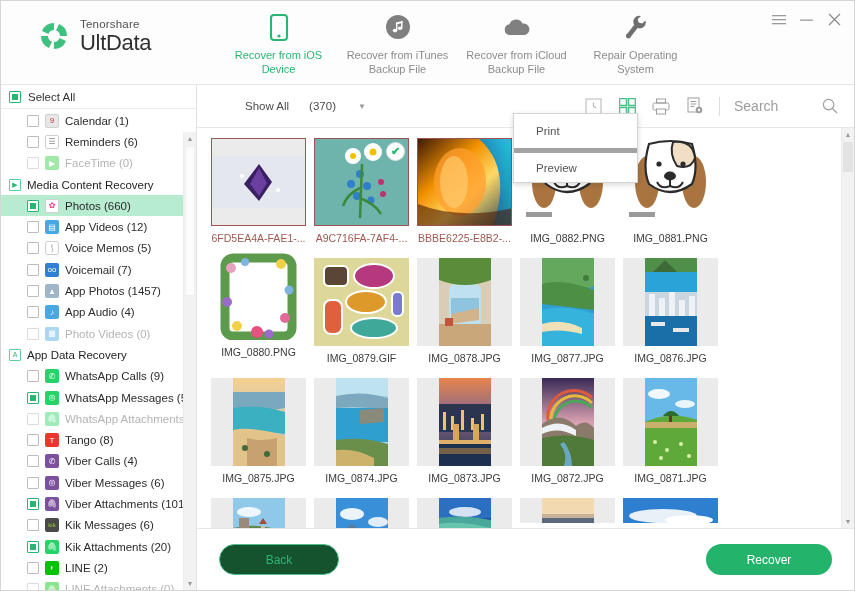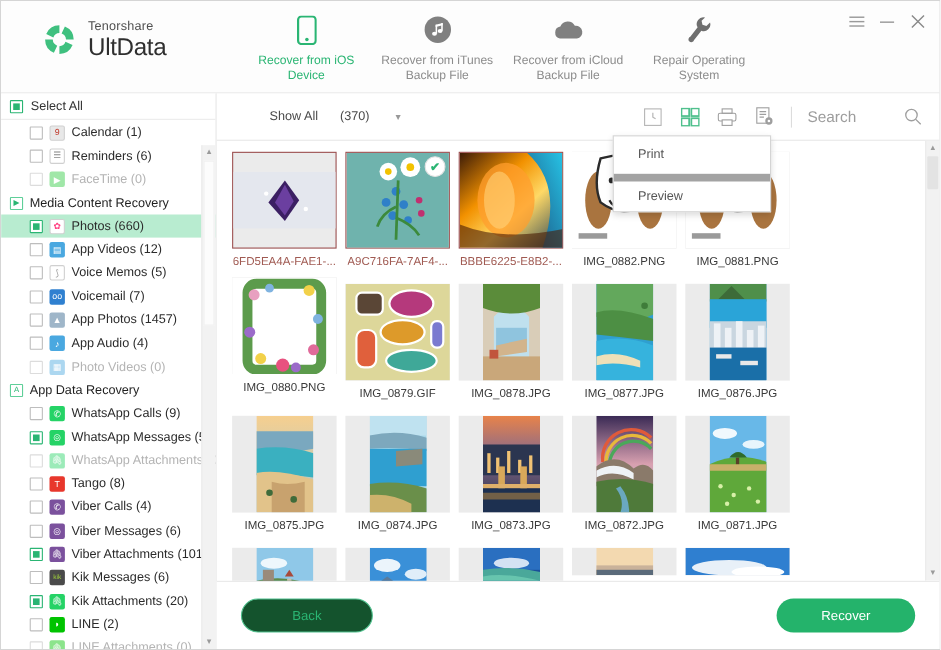--- a/index.html
+++ b/index.html
@@ -176,34 +176,33 @@
   .searchbox input {
     border: none; outline: none; font-size: 14px; color: #555;
     width: 76px; background: transparent;
     font-family: "Liberation Sans", sans-serif;
   }
   .searchbox input::placeholder { color: #9d9d9d; }
 
   
   .ctxmenu {
     position: absolute;
-    left: 316px; top: 38px;
-    width: 144px;
+    left: 316px; top: 28px;
+    width: 125px;
     background: #fff;
     border: 1px solid #d4d4d4;
     box-shadow: 0 2px 6px rgba(0,0,0,.15);
     z-index: 40;
-    margin-left: 44px;
   }
   .ctxmenu .mi {
     height: 34px; display: flex; align-items: center;
     padding-left: 22px; font-size: 11.5px; color: #555;
     cursor: pointer;
   }
-  .ctxmenu .mi + .mi { border-top: 7px solid #a3a3a3; }
+  .ctxmenu .mi + .mi { border-top: 5px solid #a3a3a3; }
 
   
   .gridwrap { flex: 1; overflow: hidden; position: relative; }
   .grid {
     display: flex; flex-wrap: wrap;
     padding: 10px 0 0 10px;
     width: 625px;
   }
   .cell {
     width: 103px; margin: 0 0 0 0;

